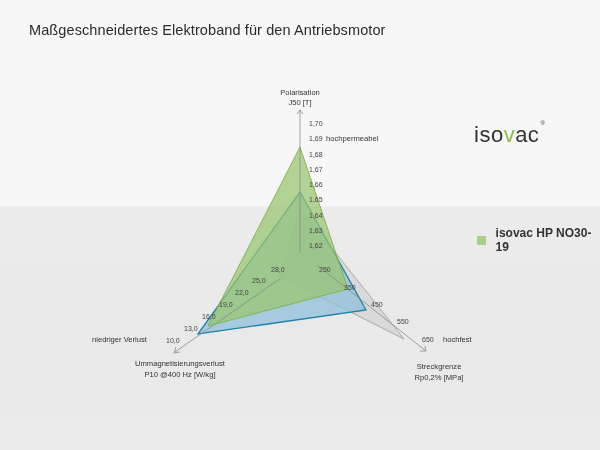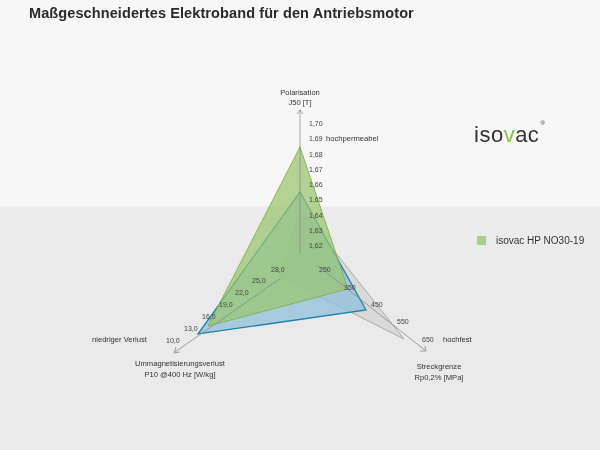--- a/index.html
+++ b/index.html
@@ -3,35 +3,34 @@
 <meta charset="utf-8">
 <style>
   html, body { margin: 0; padding: 0; }
   body {
     width: 600px; height: 450px; position: relative; overflow: hidden;
     font-family: "Liberation Sans", "DejaVu Sans", sans-serif;
     color: #333;
     background: linear-gradient(to bottom, #f7f7f7 0px, #f7f7f7 206px, #ececec 207px, #e9e9e9 320px, #ebebeb 450px);
   }
   .title {
-    position: absolute; left: 29px; top: 5px; font-size: 14.5px; color: #2b2b2b;
+    position: absolute; left: 29px; top: 22px; font-size: 14.5px; color: #2b2b2b;
     letter-spacing: 0.1px;
-    font-weight: bold;
   }
   svg.chart { position: absolute; left: 0; top: 0; }
   .t { font-family: "Liberation Sans", "DejaVu Sans", sans-serif; fill: #3a3a3a; }
   .tick { font-size: 7px; fill: #444; }
   .lbl { font-size: 7.6px; fill: #333; }
   .logo { position: absolute; left: 474px; top: 122px; font-size: 22px; color: #333; letter-spacing: 0.5px; }
   .logo .v { color: #8dbf3f; }
   .logo sup { font-size: 6px; vertical-align: top; position: relative; top: -2px; margin-left: 1px; }
   .legend { position: absolute; left: 477px; top: 232px; }
   .legend-item { display: flex; align-items: center; height: 16px; }
   .swatch { width: 9px; height: 9px; margin-right: 10px; }
-  .legend-label { font-size: 10px; color: #333; }
+  .legend-label { font-size: 12px; color: #333; font-weight: bold; }
 </style>
 </head>
 <body>
 
 <div class="title">Maßgeschneidertes Elektroband für den Antriebsmotor</div>
 
 <svg class="chart" width="600" height="450" viewBox="0 0 600 450">
 
   <polygon points="300,208 281,277 404,339" fill="#d3d3d3" fill-opacity="0.75" stroke="#9a9a9a" stroke-width="0.8"></polygon>
   <polygon points="300,192 198,334 366,310" fill="#8fc0d9" fill-opacity="0.75" stroke="#1f82a8" stroke-width="1.3"></polygon>

